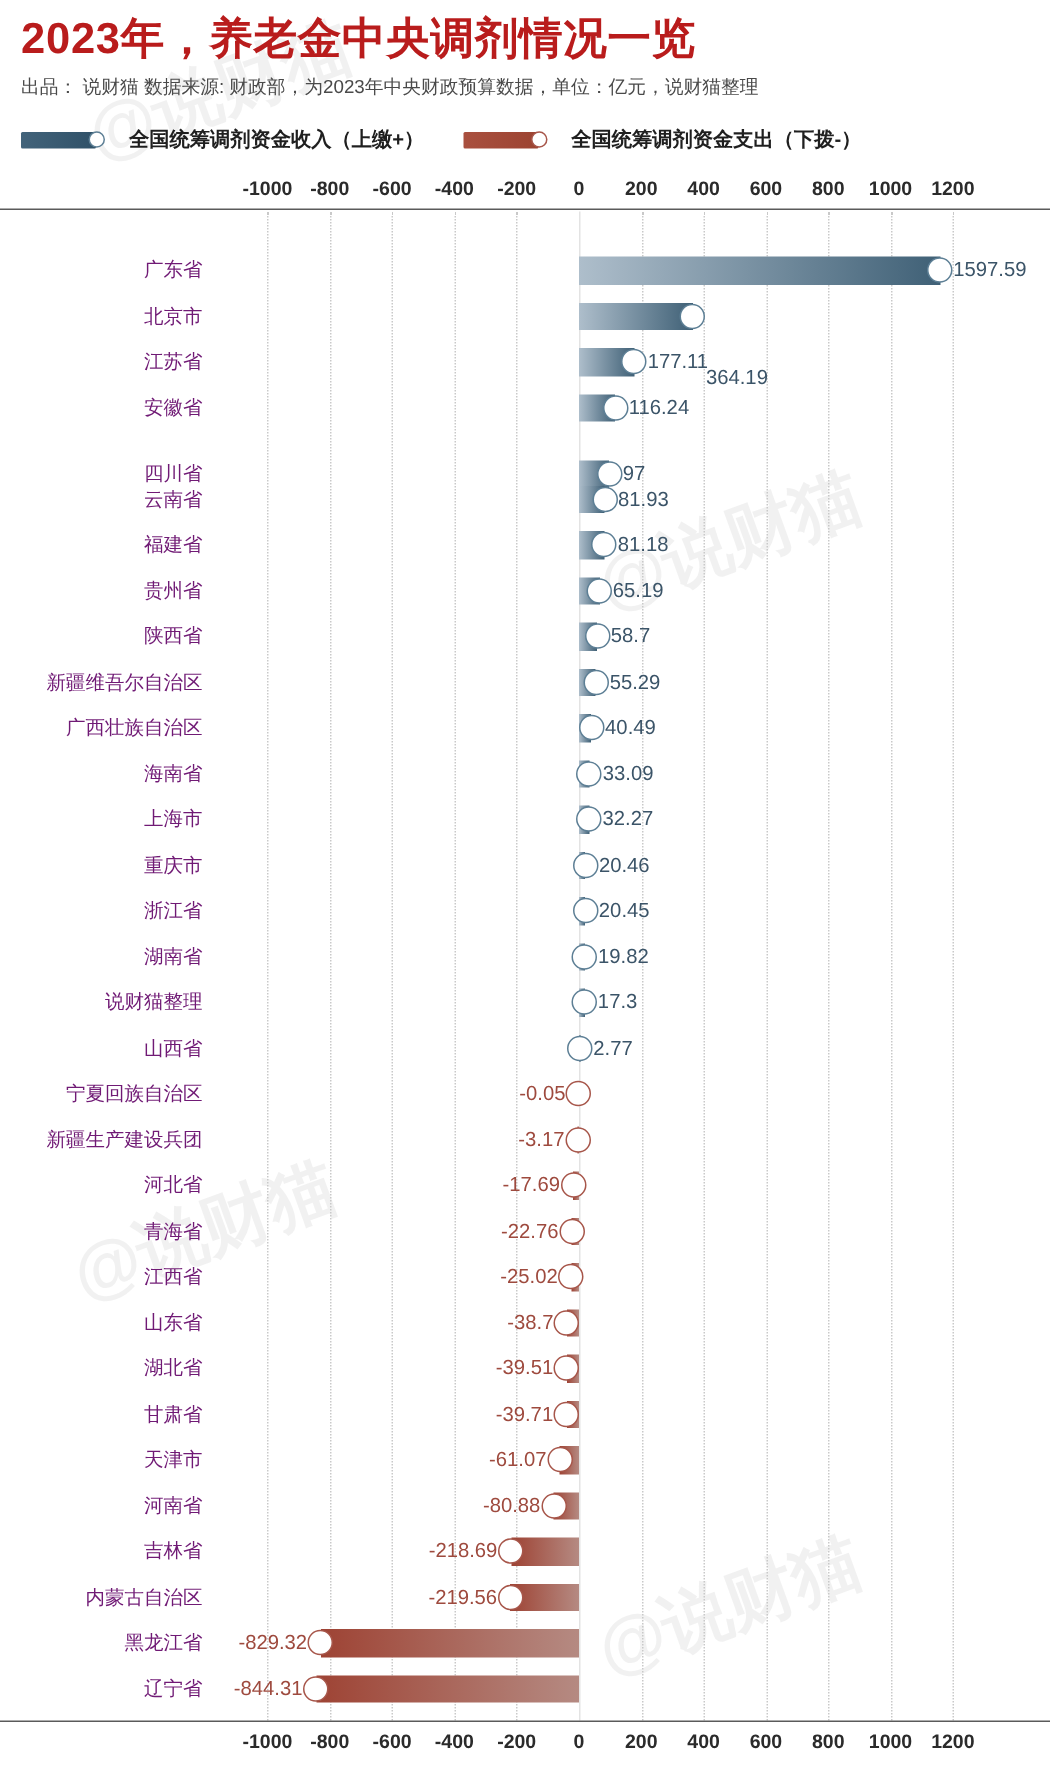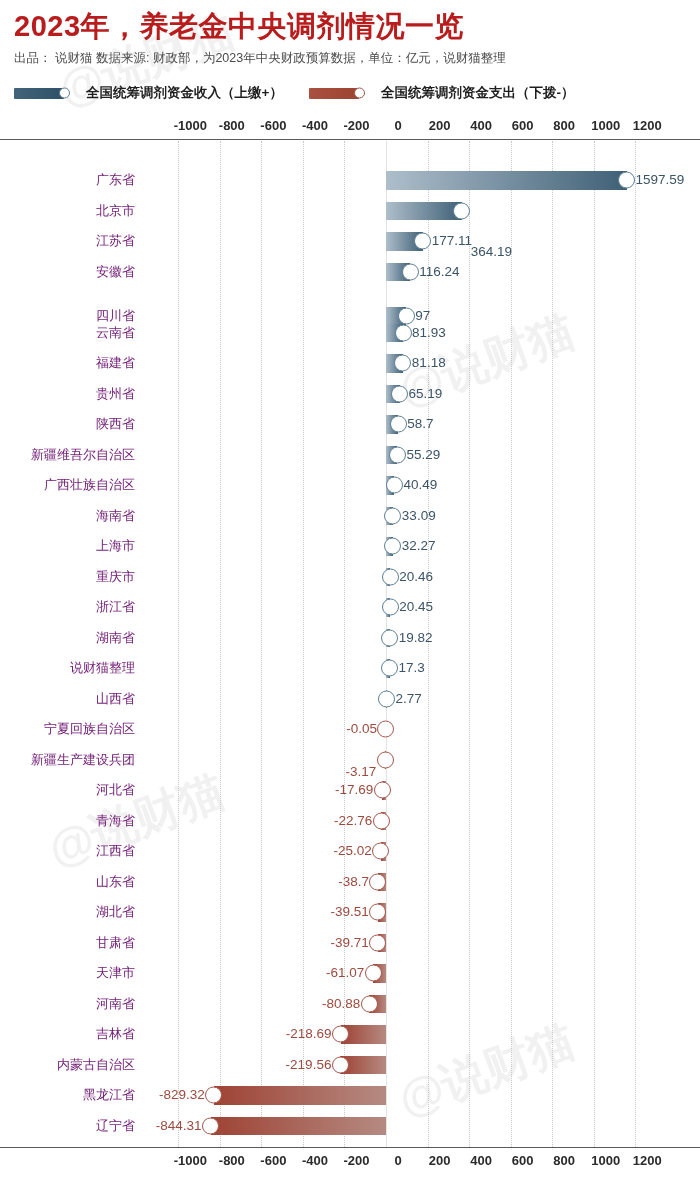--- a/index.html
+++ b/index.html
@@ -74,21 +74,21 @@
   .legend-label {
     font-size: 13.5px;
     font-weight: bold;
     color: #1f1f1f;
     white-space: nowrap;
   }
 
   
   .axis-labels {
     position: absolute;
-    left: 12px;
+    left: 0;
     width: 628px;
     height: 18px;
     z-index: 4;
   }
   #axis-top { top: 117px; }
   #axis-bottom { top: 1152px; }
   .axis-tick-label {
     position: absolute;
     transform: translateX(-50%);
     font-size: 13px;
@@ -365,21 +365,21 @@
     <div class="row" style="top: 573px;">
       <div class="row-cat">宁夏回族自治区</div>
       <div class="bar neg" style="left: 385.99px; width: 0.5px;"></div>
       <div class="knob-dot neg" style="left: 377.49px; top: 15.25px;"></div>
       <div class="val-label neg" style="right: 323.01px; text-align: right;">-0.05</div>
     </div>
     <div class="row" style="top: 603.5px;">
       <div class="row-cat">新疆生产建设兵团</div>
       <div class="bar neg" style="left: 385.342px; width: 0.658409px;"></div>
       <div class="knob-dot neg" style="left: 376.842px; top: 15.25px;"></div>
-      <div class="val-label neg" style="right: 323.658px; text-align: right; margin-top: 12px;">-3.17</div>
+      <div class="val-label neg" style="right: 323.658px; text-align: right;">-3.17</div>
     </div>
     <div class="row" style="top: 634px;">
       <div class="row-cat">河北省</div>
       <div class="bar neg" style="left: 382.326px; width: 3.67421px;"></div>
       <div class="knob-dot neg" style="left: 373.826px; top: 15.25px;"></div>
       <div class="val-label neg" style="right: 326.674px; text-align: right;">-17.69</div>
     </div>
     <div class="row" style="top: 664.5px;">
       <div class="row-cat">青海省</div>
       <div class="bar neg" style="left: 381.273px; width: 4.72725px;"></div>

